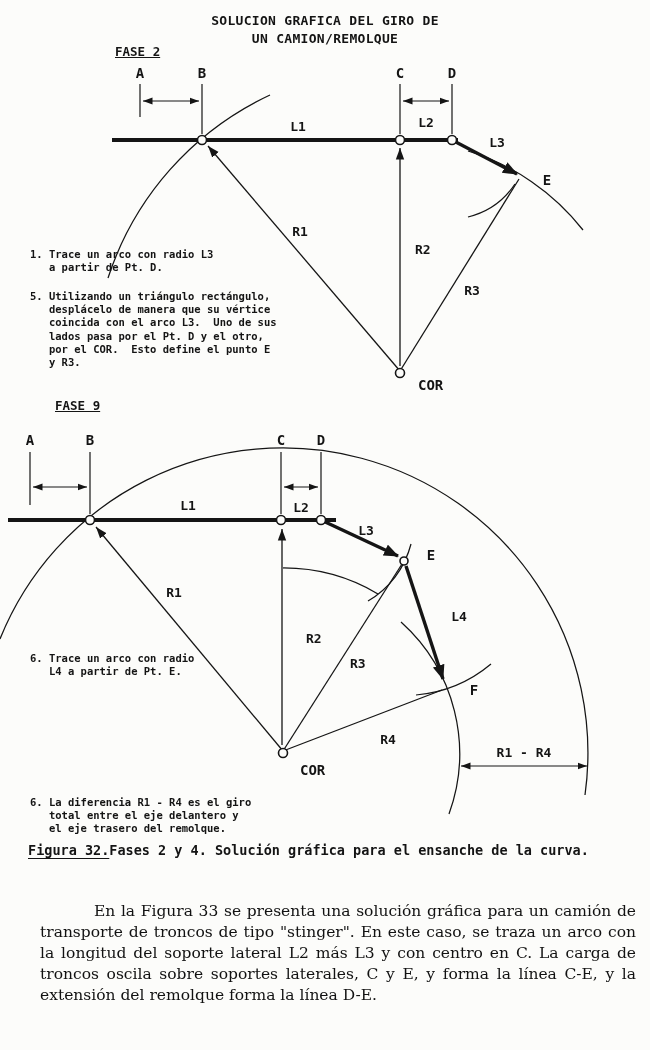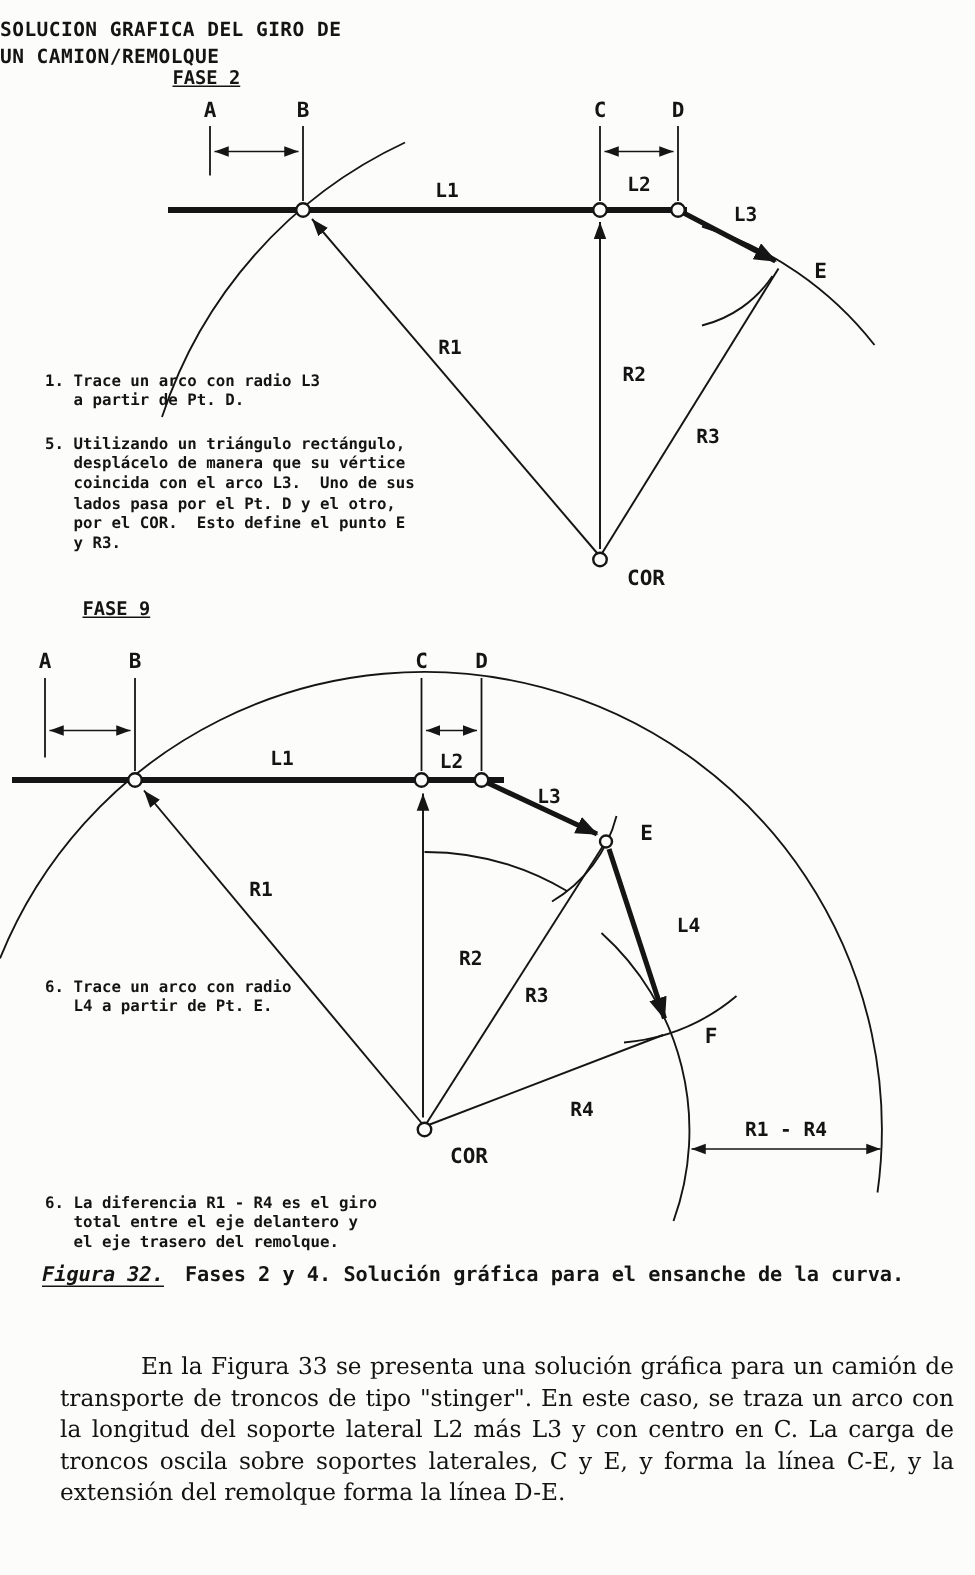--- a/index.html
+++ b/index.html
@@ -17,38 +17,38 @@
   .ln{stroke:#151515;stroke-width:1.3;fill:none}
   .tick{stroke:#151515;stroke-width:1.2;fill:none}
   .dim{stroke:#151515;stroke-width:1.1;fill:none}
   .road{stroke:#151515;stroke-width:4;fill:none}
   .seg{stroke:#151515;stroke-width:3.4;fill:none}
   .arc{stroke:#151515;stroke-width:1.25;fill:none}
   .nd{fill:#fcfcfa;stroke:#151515;stroke-width:1.6}
   .mk{fill:#151515;stroke:none}
 
   .title{
-    position:absolute;top:12px;left:0;width:100%;text-align:left;
+    position:absolute;top:12px;left:0;width:100%;text-align:center;
     font:700 13px/1.4 "DejaVu Sans Mono","Liberation Mono",monospace;
     letter-spacing:.3px;
   }
   .fase-label{
     position:absolute;
     font:700 12.5px/1 "DejaVu Sans Mono","Liberation Mono",monospace;
     text-decoration:underline;
   }
   .step{
     position:absolute;white-space:pre-wrap;
     font:700 10.5px/13.2px "DejaVu Sans Mono","Liberation Mono",monospace;
   }
   .caption{
     position:absolute;left:28px;top:842px;width:612px;
     font:700 13.5px/1.3 "DejaVu Sans Mono","Liberation Mono",monospace;
   }
-  .caption .fig{text-decoration:underline;text-underline-offset:3px;margin-right:14px;font-style:italic;}
+  .caption .fig{text-decoration:underline;text-underline-offset:3px;}
   .para{
     position:absolute;left:40px;top:901px;width:596px;
     font:400 15.5px/21px "DejaVu Serif","Liberation Serif",serif;
     text-align:justify;text-indent:54px;color:#121212;
   }
 </style>
 </head>
 <body>
 
 <div class="page">

